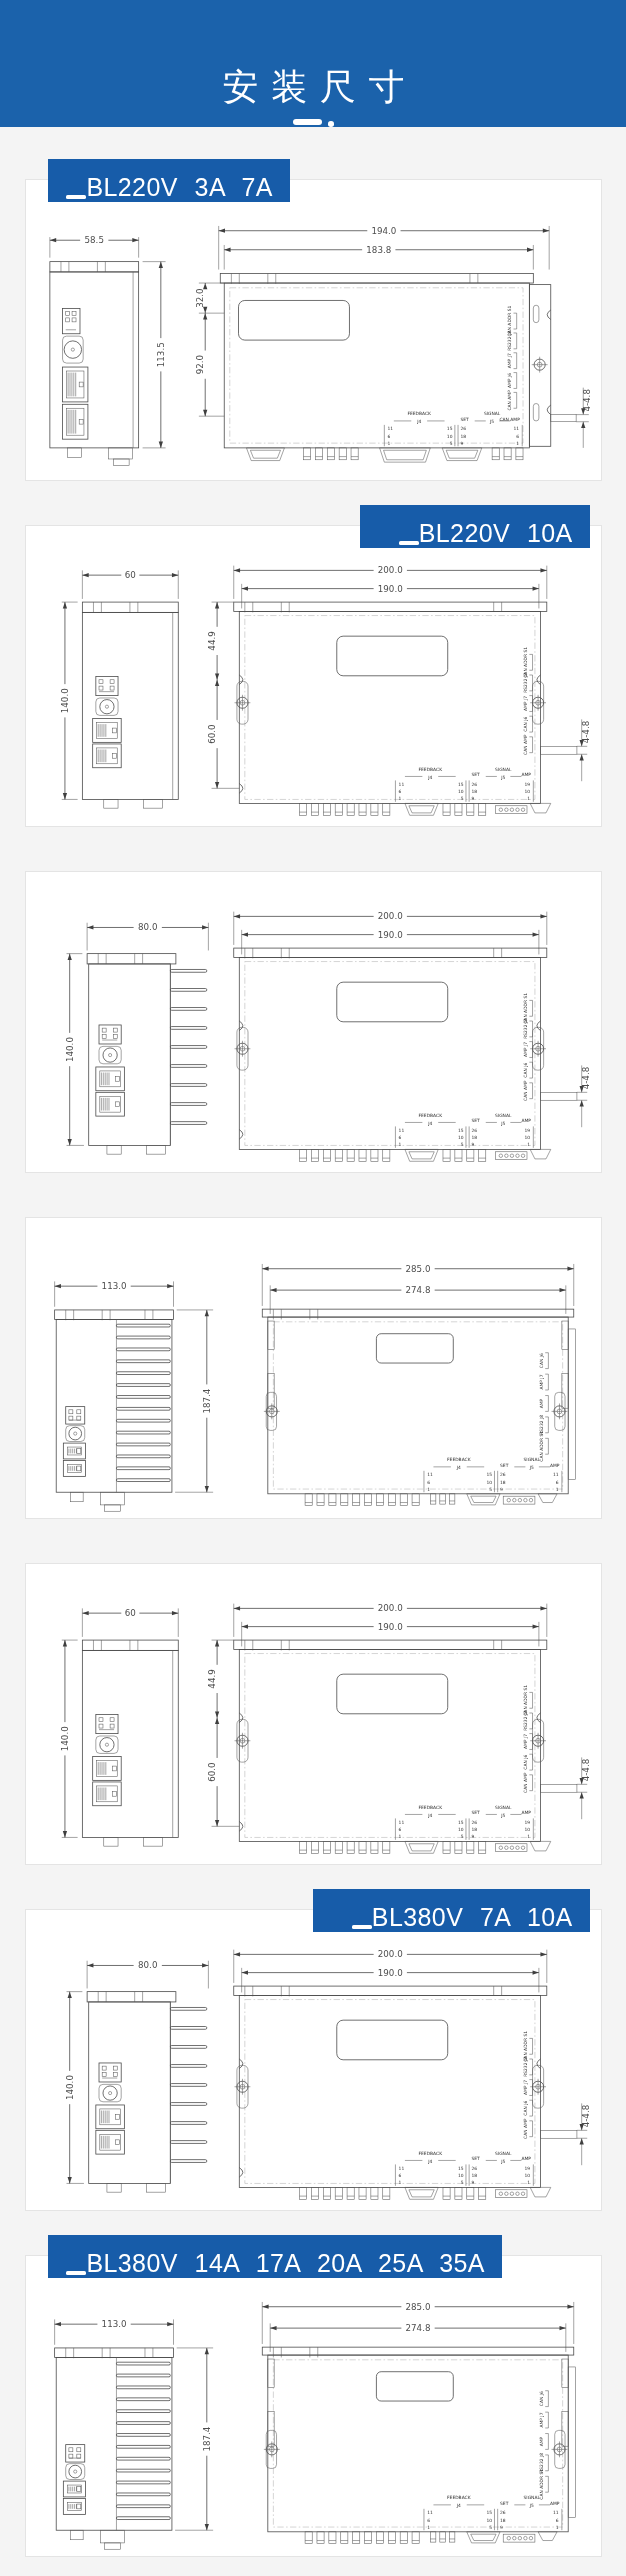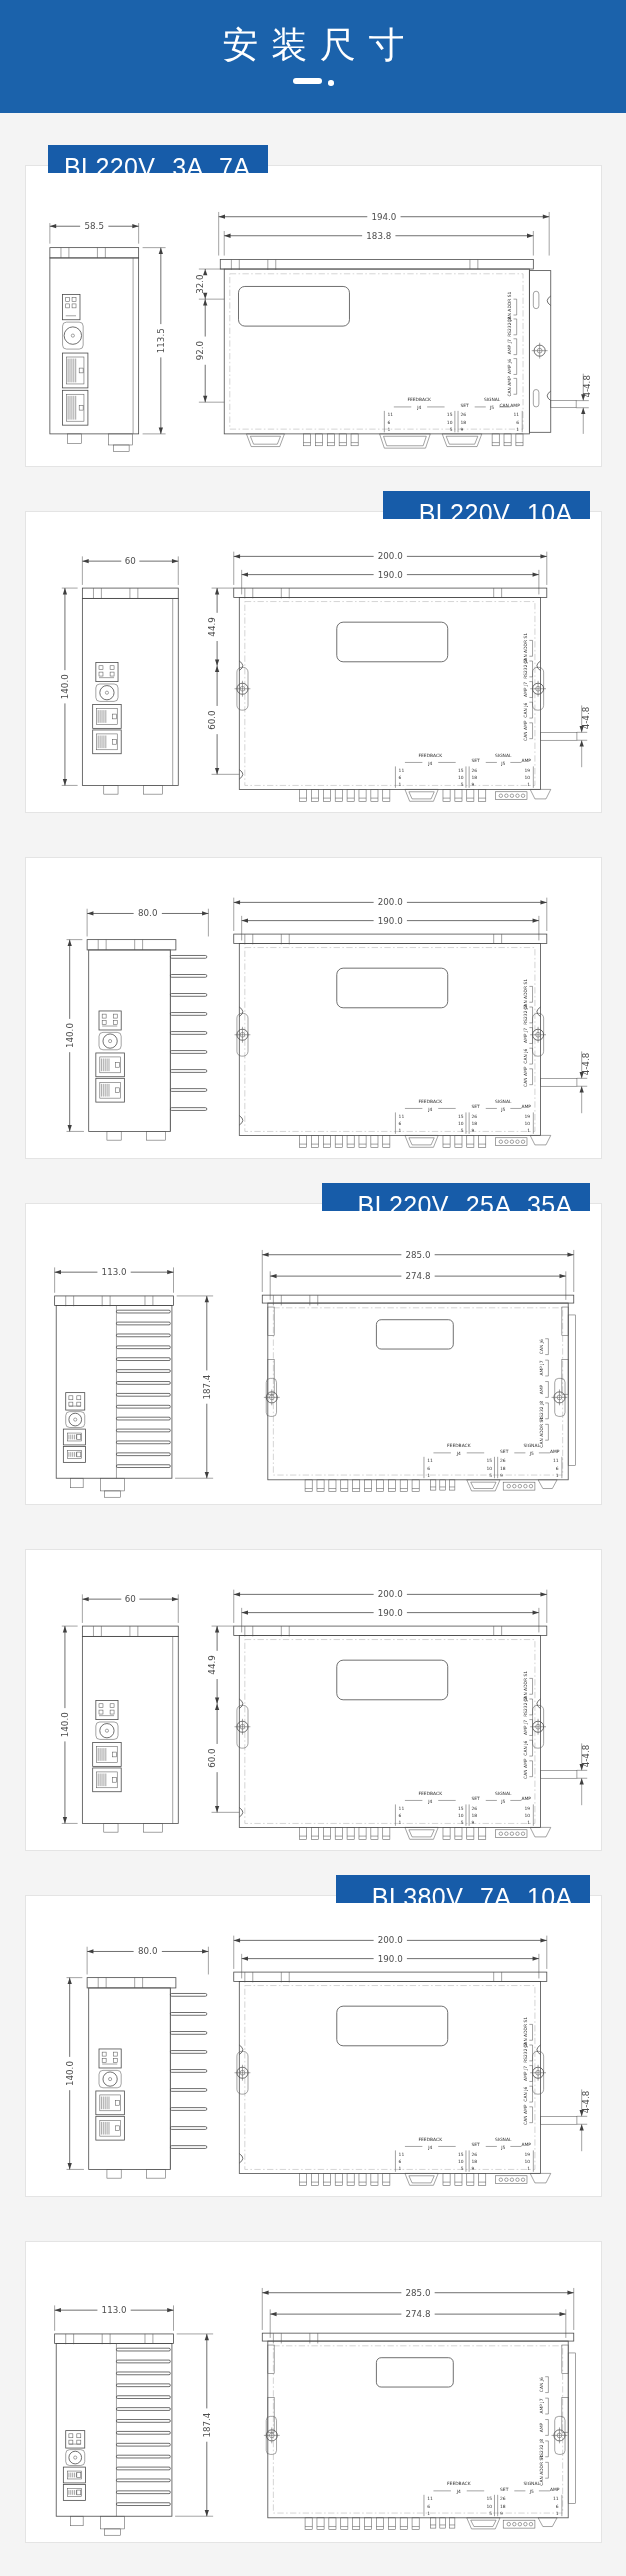--- a/index.html
+++ b/index.html
@@ -1,28 +1,28 @@
 <!DOCTYPE html>
 <html style="--header-bg: #1b62ab; --tag-bg: #175ca9;font-size:12.7px"><head>
 <meta charset="utf-8">
 <style>
   html,body{margin:0;padding:0;}
   body{width:627px;background:#f4f4f4;font-family:"Liberation Sans",sans-serif;}
   
-  .header{height:113px;background:var(--header-bg,#1b62ab);display:flex;flex-direction:column;align-items:center;justify-content:center;}
+  .header{height:127px;background:var(--header-bg,#1b62ab);display:flex;flex-direction:column;align-items:center;justify-content:flex-end;}
   .header-title{color:#fff;font-size:36px;letter-spacing:12.7px;text-indent:12.7px;line-height:1;}
   .header-underline{display:flex;align-items:center;margin-top:12.7px;}
   .header-dash{width:29px;height:5.6px;background:#fff;border-radius:3.2px;}
   .header-dot{width:5.6px;height:5.6px;background:#fff;border-radius:50%;margin-left:6.3px;margin-top:4px;}
   
   .cards{padding:0 25px 24.6px;}
   .card{position:relative;background:#fff;border:0.8px solid #e4e4e4;height:300px;margin-top:44px;}
   .card.first{margin-top:52px;}
-  .tag{position:absolute;top:-21.4px;height:28px;background:var(--tag-bg,#175ca9);color:#fff;
-       display:flex;flex-direction:column;align-items:flex-start;padding:5.6px 17.4px 0 16px;box-sizing:border-box;z-index:2;}
+  .tag{position:absolute;top:-21.4px;height:43px;background:var(--tag-bg,#175ca9);color:#fff;
+       display:flex;flex-direction:row;align-items:flex-end;padding:5.6px 17.4px 0 16px;box-sizing:border-box;z-index:2;}
   .tag-left{left:22px;} .tag-right{right:11px;padding-left:36px;}
   .tag-dash{width:20px;height:4px;background:#fff;border-radius:1.6px;margin-bottom:2.4px;margin-left:2.4px;}
   .tag-text{font-size:25px;line-height:28.6px;white-space:nowrap;word-spacing:9.5px;letter-spacing:0.4px;}
   svg.drawing{position:absolute;left:0;top:0;width:574px;height:298px;z-index:1;}
   
   .ln{stroke:#4a4a4a;stroke-width:1;fill:none;}
   .lnt{stroke:#5a5a5a;stroke-width:.7;fill:none;}
   .dd{stroke:#bcbcbc;stroke-width:.8;fill:none;stroke-dasharray:8 3 2 3;}
   .ar{fill:#3f3f3f;stroke:none;}
   text.dim{font-family:"DejaVu Sans",sans-serif;font-size:11px;fill:#4d4d4d;}
@@ -594,24 +594,20 @@
         <circle cx="599" cy="358" r="2.2" class="lnt"></circle>
         <circle cx="606" cy="358" r="2.2" class="lnt"></circle>
         <circle cx="613" cy="358" r="2.2" class="lnt"></circle>
         <circle cx="620" cy="358" r="2.2" class="lnt"></circle>
         <circle cx="627" cy="358" r="2.2" class="lnt"></circle>
         <path d="M636,350 h26 l-6,12 h-14 Z" class="lnt"></path>
       </svg>
   </section>
 
   <section class="card">
-    <div class="tag tag-right">
-      <span class="tag-dash"></span>
-      <span class="tag-text">BL220V 25A  35A</span>
-    </div>
     <svg class="drawing" viewBox="0 0 724 376">
         <rect x="36" y="116" width="150" height="12" rx="0" class="ln"></rect>
         <line x1="50" y1="116" x2="50" y2="129" class="lnt"></line>
         <line x1="60" y1="116" x2="60" y2="129" class="lnt"></line>
         <line x1="96" y1="116" x2="96" y2="129" class="lnt"></line>
         <line x1="106" y1="116" x2="106" y2="129" class="lnt"></line>
         <line x1="150" y1="116" x2="150" y2="128" class="lnt"></line>
         <line x1="160" y1="116" x2="160" y2="128" class="lnt"></line>
         <rect x="38" y="128" width="146" height="218" rx="0" class="ln"></rect>
         <line x1="114" y1="128" x2="114" y2="346" class="lnt"></line>
@@ -1165,20 +1161,24 @@
         <circle cx="599" cy="358" r="2.2" class="lnt"></circle>
         <circle cx="606" cy="358" r="2.2" class="lnt"></circle>
         <circle cx="613" cy="358" r="2.2" class="lnt"></circle>
         <circle cx="620" cy="358" r="2.2" class="lnt"></circle>
         <circle cx="627" cy="358" r="2.2" class="lnt"></circle>
         <path d="M636,350 h26 l-6,12 h-14 Z" class="lnt"></path>
       </svg>
   </section>
 
   <section class="card">
+    <div class="tag tag-left">
+      <span class="tag-dash"></span>
+      <span class="tag-text">BL380V 14A  17A   20A   25A   35A</span>
+    </div>
     <svg class="drawing" viewBox="0 0 724 376">
         <rect x="36" y="116" width="150" height="12" rx="0" class="ln"></rect>
         <line x1="50" y1="116" x2="50" y2="129" class="lnt"></line>
         <line x1="60" y1="116" x2="60" y2="129" class="lnt"></line>
         <line x1="96" y1="116" x2="96" y2="129" class="lnt"></line>
         <line x1="106" y1="116" x2="106" y2="129" class="lnt"></line>
         <line x1="150" y1="116" x2="150" y2="128" class="lnt"></line>
         <line x1="160" y1="116" x2="160" y2="128" class="lnt"></line>
         <rect x="38" y="128" width="146" height="218" rx="0" class="ln"></rect>
         <line x1="114" y1="128" x2="114" y2="346" class="lnt"></line>

